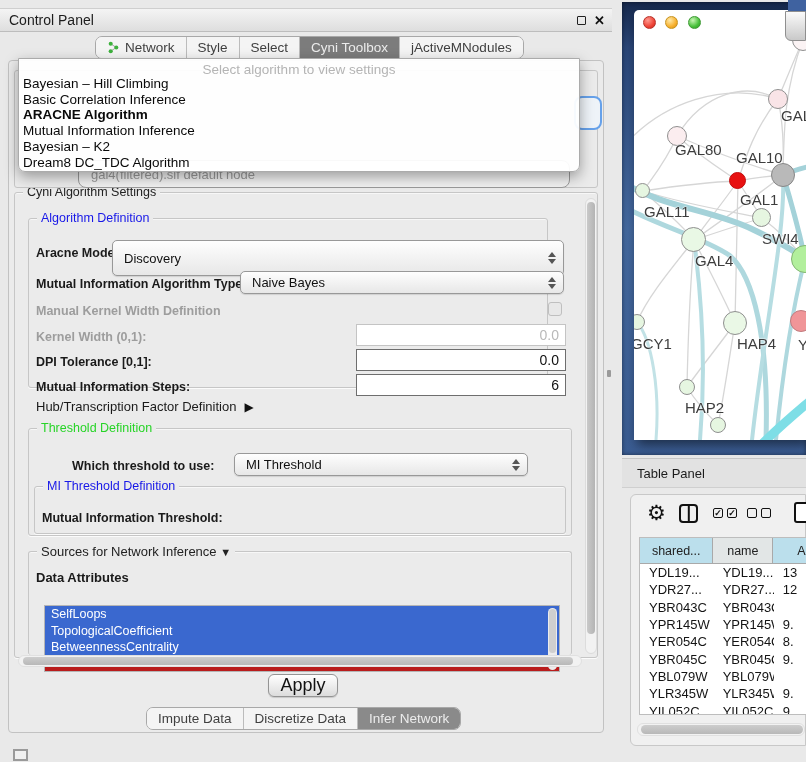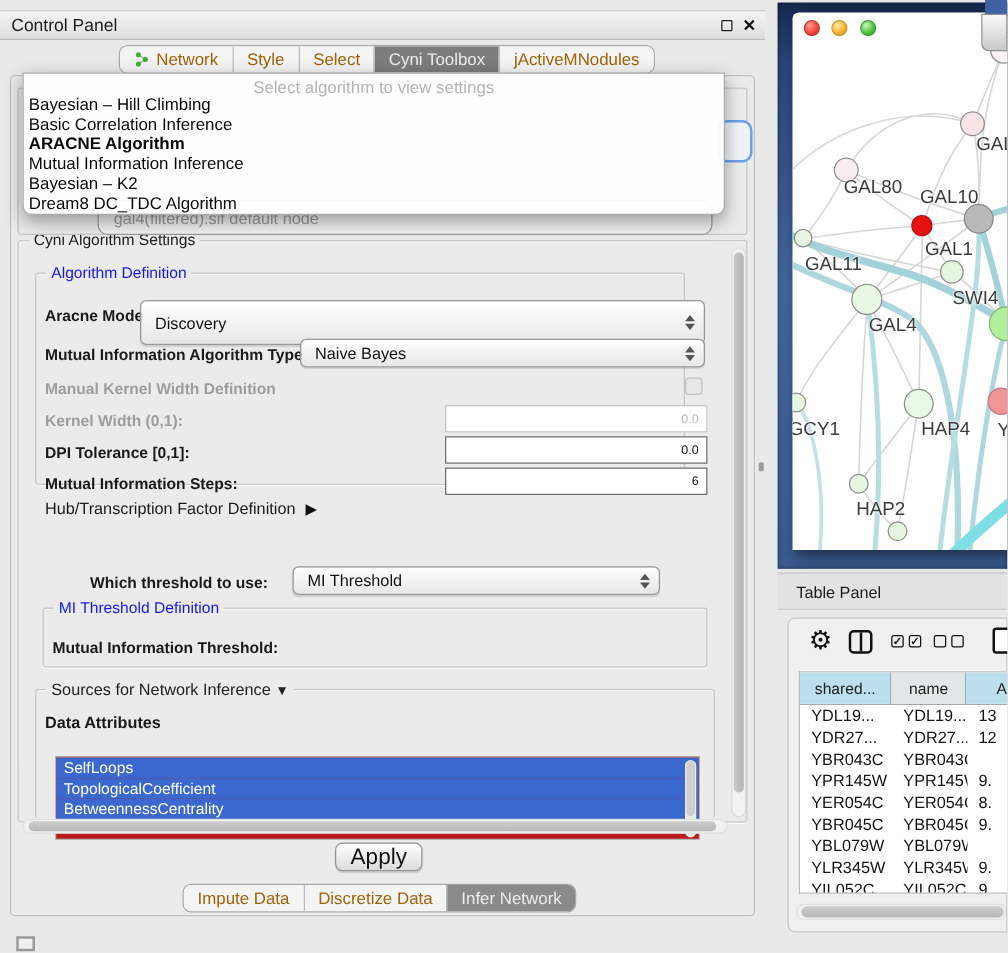--- a/index.html
+++ b/index.html
@@ -10,21 +10,21 @@
 
   
   .cp-titlebar { left:0; top:8px; width:612px; height:24px;
     background:linear-gradient(#f4f4f4,#dedede); border-top:1px solid #cfcfcf; border-bottom:1px solid #bdbdbd;
     display:flex; align-items:center; }
   .cp-title { font-size:14px; color:#1c1c1c; padding-left:9px; }
   .float-icon { position:absolute; right:26px; top:7px; width:9px; height:9px; border:1.6px solid #222; border-radius:1px; }
   .close-icon { position:absolute; right:7px; top:4px; font-size:13px; font-weight:bold; color:#111; }
 
   .tabbar { display:flex; height:23px; border:1px solid #a8a8a8; border-radius:7px; overflow:hidden; background:#f4f4f4; }
-  .tab { display:flex; align-items:center; padding:0 11px; font-size:13.5px; color:#a16207; border-left:1px solid #bcbcbc; background:#f4f4f4; }
+  .tab { display:flex; align-items:center; padding:0 11px; font-size:13.5px; color:#404040; border-left:1px solid #bcbcbc; background:#f4f4f4; }
   .tab:first-child { border-left:none; }
   .tab.sel { background:#7c7c7c; color:#ececec; }
   .net-ico { width:13px; height:13px; margin-right:5px; }
 
   .cp-outer { left:8px; top:60px; width:596px; height:673px; background:#ebebeb;
     border:1px solid #c2c2c2; border-radius:4px; }
 
   
   .group { position:absolute; border:1px solid #c6c6c6; border-radius:3px;
     box-shadow:0 1px 0 rgba(255,255,255,.8), inset 0 1px 0 rgba(255,255,255,.6); }
@@ -37,21 +37,21 @@
   .dis { color:#9d9d9d; }
 
   .combo { position:absolute; border:1px solid #989898; border-radius:5px;
     background:linear-gradient(#fefefe,#e7e7e7); font-size:13px; color:#111;
     display:flex; align-items:center; padding-left:11px; box-shadow:0 1px 1px rgba(0,0,0,.12); }
   .stepper { position:absolute; right:7px; top:50%; transform:translateY(-50%); width:8px; height:12px; }
   .stepper:before, .stepper:after { content:""; position:absolute; left:0; border-left:4px solid transparent; border-right:4px solid transparent; }
   .stepper:before { top:0; border-bottom:5px solid #555; }
   .stepper:after { bottom:0; border-top:5px solid #555; }
 
-  .tfield { position:absolute; background:#fff; border:1px solid #6e6e6e; font-size:10px; color:#111;
+  .tfield { position:absolute; background:#fff; border:1px solid #6e6e6e; font-size:14px; color:#111;
     text-align:right; padding:0 6px; font-family:"Liberation Sans",sans-serif; }
   .tfield.dis { border-color:#c4c4c4; color:#b9b9b9; }
   .chk { position:absolute; width:14px; height:14px; border:1px solid #bfbfbf; border-radius:3px; background:#e8e8e8; }
 
   
   .popup { left:18px; top:58px; width:562px; height:114px; background:rgba(255,255,255,.94);
     border:1px solid #ababab; border-radius:0 0 7px 7px; box-shadow:0 5px 14px rgba(0,0,0,.35); z-index:10; }
   .popup-prompt { text-align:center; font-size:13.5px; color:#b4b4b4; padding-top:3px; height:17px; }
   .pitem { font-size:13.5px; color:#090909; line-height:15.7px; padding-left:4px; white-space:nowrap; }
   .pitem.sel { font-weight:bold; }
@@ -202,20 +202,23 @@
   <input class="tfield dis" style="left: 356px; top: 324px; width: 210px; height: 22px;" readonly="" value="0.0">
   <span class="lbl b" style="left:36px; top:355px;">DPI Tolerance [0,1]:</span>
   <input class="tfield" style="left: 356px; top: 349px; width: 210px; height: 22px;" readonly="" value="0.0">
   <span class="lbl b" style="left:36px; top:380px;">Mutual Information Steps:</span>
   <input class="tfield" style="left: 356px; top: 374px; width: 210px; height: 22px;" readonly="" value="6">
 
   <span class="lbl" style="left:36px; top:399px; font-size:13px;">
     <span>Hub/Transcription Factor Definition</span><span class="hub-arrow">▶</span>
   </span>
 
+  <div class="group" style="left:28px; top:428px; width:544px; height:108px;">
+    <span class="legend green">Threshold Definition</span>
+  </div>
   <span class="lbl b" style="left:72px; top:459px;">Which threshold to use:</span>
   <div class="combo" style="left:234px; top:453px; width:294px; height:23px;">
     <span>MI Threshold</span>
     <span class="stepper"></span>
   </div>
   <div class="group" style="left:34px; top:486px; width:532px; height:48px;">
     <span class="legend blue">MI Threshold Definition</span>
   </div>
   <span class="lbl b" style="left:42px; top:511px;">Mutual Information Threshold:</span>
 

